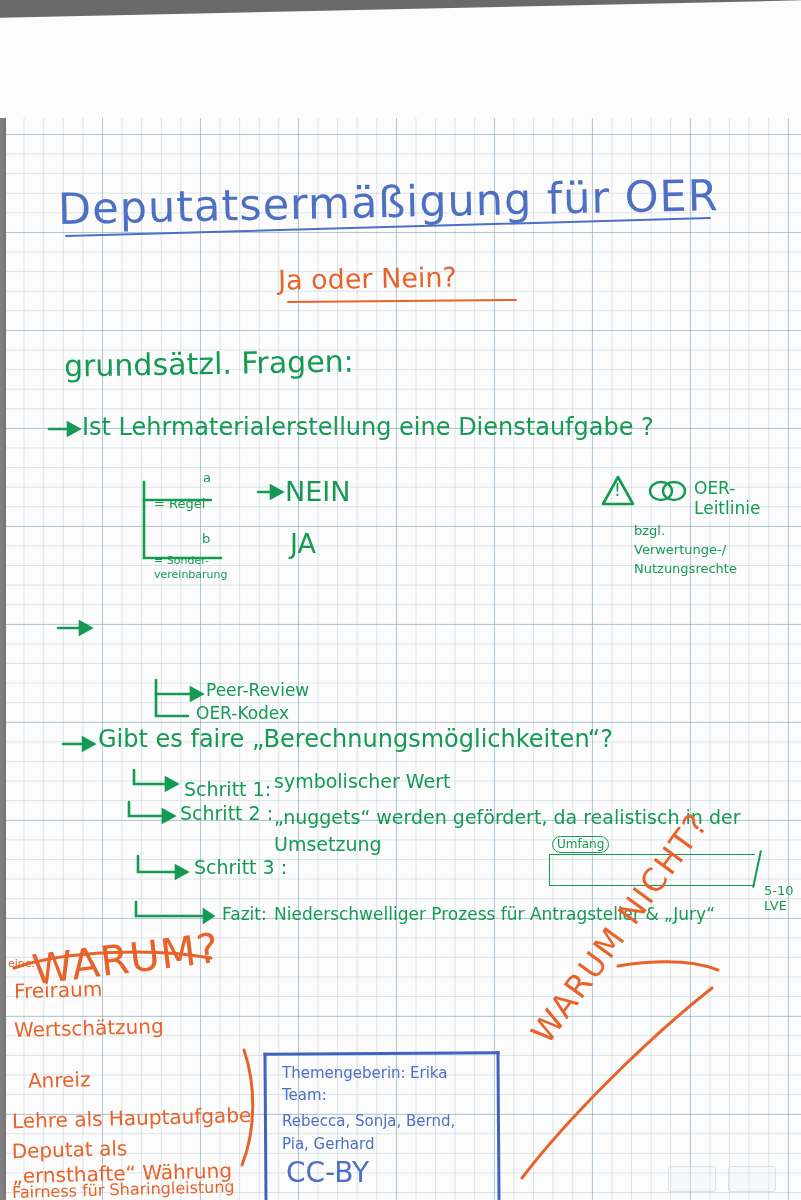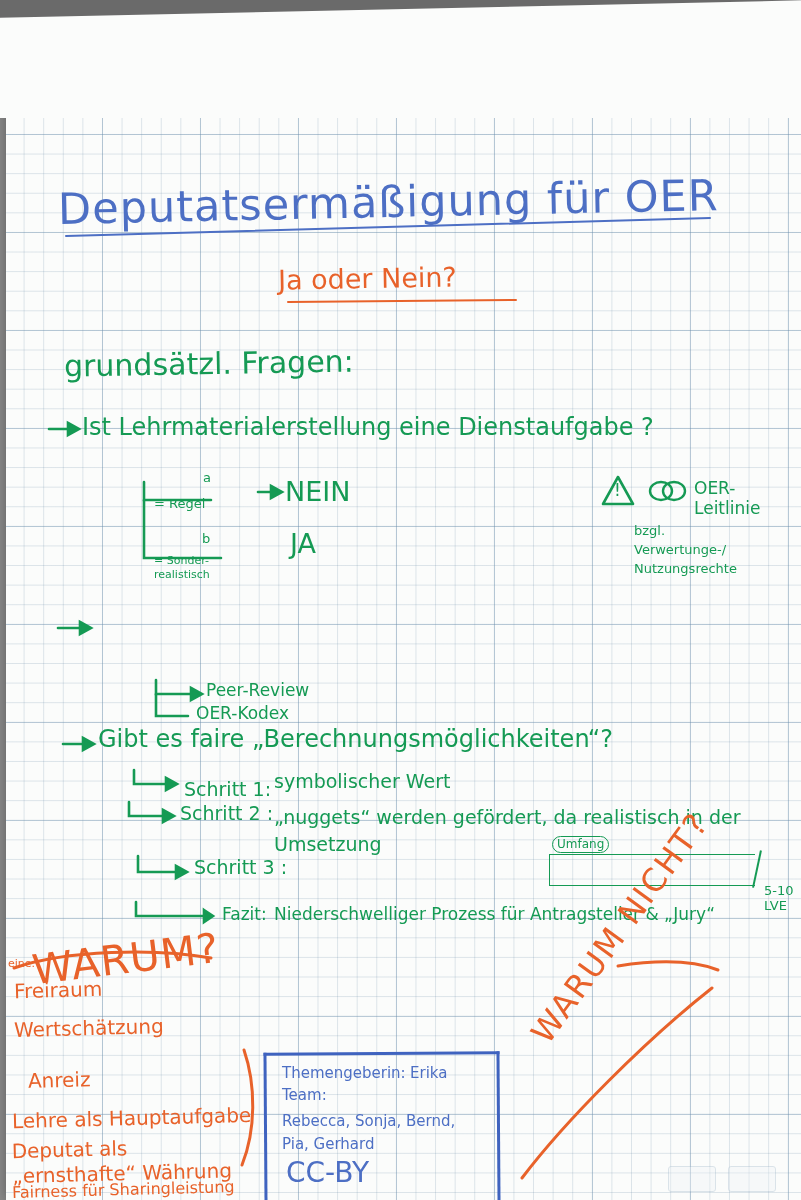--- a/index.html
+++ b/index.html
@@ -159,21 +159,21 @@
     <div class="ink hand green t-h2" style="left:58px;top:318px;">grundsätzl. Fragen:</div>
 
     <div class="ink hand green t-body" style="left:76px;top:382px;width:680px;white-space:normal;line-height:1.25;">Ist  Lehrmaterialerstellung eine Dienstaufgabe ?</div>
 
     <div class="ink hand green t-xs" style="left:197px;top:441px;">a</div>
     <div class="ink hand green t-xs" style="left:148px;top:467px;">= Regel</div>
     <div class="ink hand green t-body" style="left:279px;top:448px;font-size:27px;">NEIN</div>
 
     <div class="ink hand green t-xs" style="left:196px;top:502px;">b</div>
     <div class="ink hand green t-tiny" style="left:148px;top:524px;line-height:1.25;">= Sonder-
-realistisch</div>
+vereinbarung</div>
     <div class="ink hand green t-body" style="left:284px;top:500px;font-size:27px;">JA</div>
 
     <div class="ink hand green" style="left:608px;top:452px;font-size:17px;">!</div>
 
     <div class="ink hand green t-small" style="left:688px;top:448px;line-height:1.2;">OER-
 Leitlinie</div>
     <div class="ink hand green t-xs" style="left:628px;top:492px;line-height:1.45;">bzgl.
 Verwertunge-/
 Nutzungsrechte</div>
 

